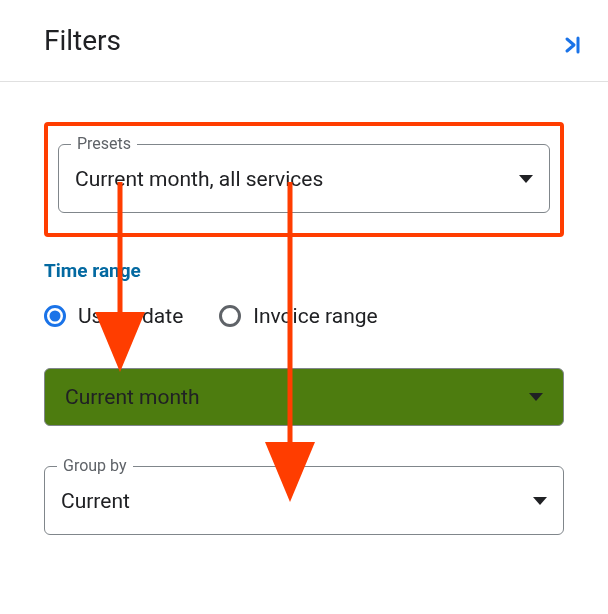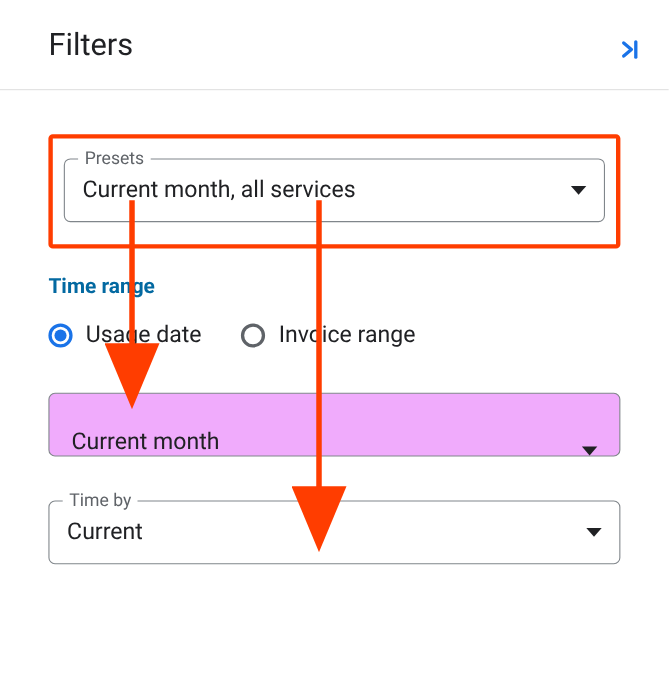--- a/index.html
+++ b/index.html
@@ -39,21 +39,21 @@
     .highlight-box {
       border: 4px solid #ff3d00;
       border-radius: 4px;
       padding: 18px 10px 20px 10px;
       margin-bottom: 22px;
     }
     .field-container {
       position: relative;
       border: 1px solid #80868b;
       border-radius: 6px;
-      height: 58px;
+      height: 69px;
       display: flex;
       align-items: center;
       padding: 0 16px;
       cursor: pointer;
       background: #fff;
     }
     .field-label {
       position: absolute;
       top: -11px;
       left: 12px;
@@ -117,24 +117,24 @@
     .radio-label {
       font-size: 21px;
       color: #202124;
     }
     .plain-dropdown {
       position: relative;
       border: 1px solid #80868b;
       border-radius: 6px;
       height: 58px;
       display: flex;
-      align-items: flex-end;
+      align-items: center;
       padding: 0 20px;
       cursor: pointer;
-      background: #f0abfc;
+      background: #4d7c0f;
       margin-bottom: 40px;
     }
     .plain-dropdown .field-value {
       font-size: 21px;
     }
     .annotation-overlay {
       position: absolute;
       top: 0;
       left: 0;
       pointer-events: none;
@@ -177,21 +177,21 @@
       <div class="radio-label">Invoice range</div>
     </div>
   </div>
 
   <div class="plain-dropdown">
     <div class="field-value">Current month</div>
     <div class="dropdown-arrow"></div>
   </div>
 
   <div class="field-container">
-    <div class="field-label">Time by</div>
+    <div class="field-label">Group by</div>
     <div class="field-value">Current</div>
     <div class="dropdown-arrow"></div>
   </div>
 
   <svg class="annotation-overlay" width="520" height="500">
     <defs>
       <marker id="arrowhead" markerWidth="12" markerHeight="10" refX="6" refY="5" orient="auto">
         <polygon points="0 0, 12 5, 0 10" fill="#ff3d00"></polygon>
       </marker>
     </defs>

